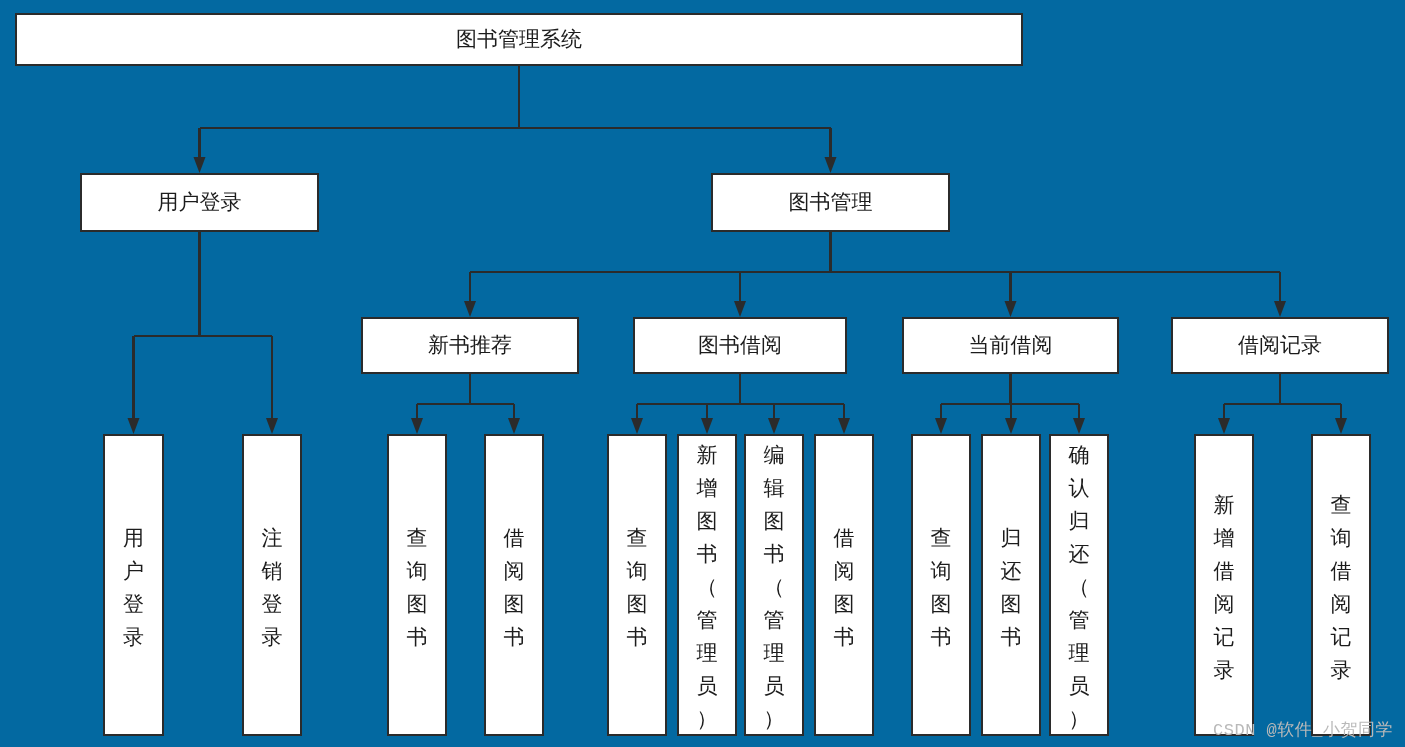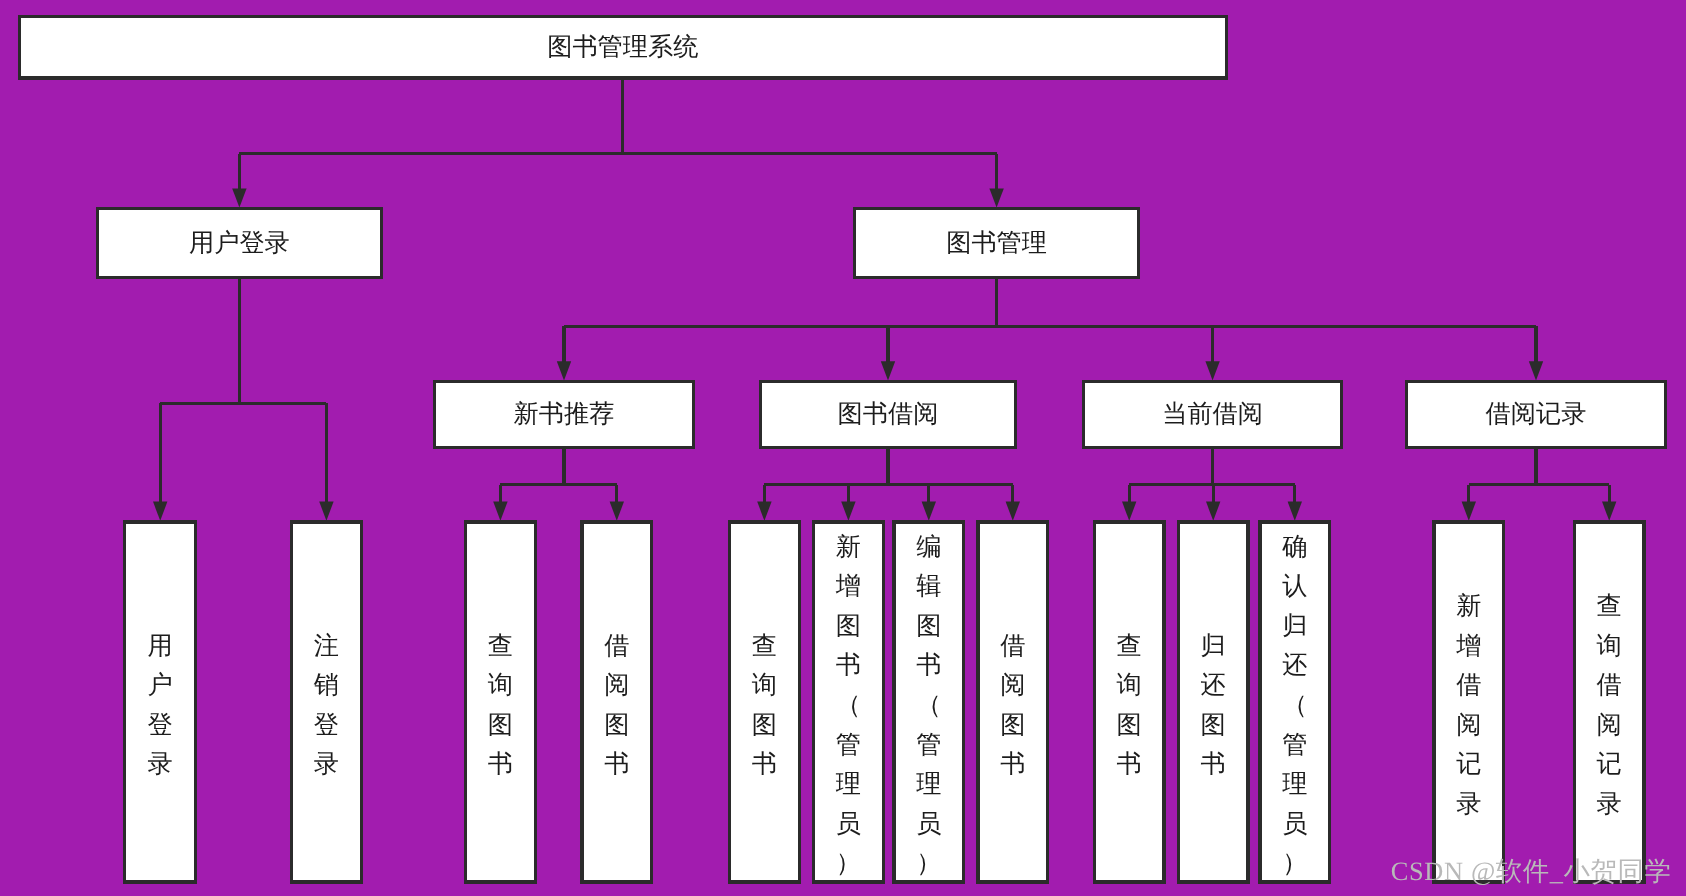--- a/index.html
+++ b/index.html
@@ -8,21 +8,21 @@
     padding: 0;
     background: #ffffff;
   }
   body {
     font-family: "Liberation Sans", "DejaVu Sans", sans-serif;
   }
   #diagram-root {
     position: relative;
     width: 1405px;
     height: 747px;
-    background: #a21caf;
+    background: #0369a1;
     overflow: hidden;
   }
   svg#tree-svg {
     position: absolute;
     left: 0;
     top: 0;
     width: 1405px;
     height: 747px;
     display: block;
   }
@@ -54,22 +54,22 @@
     font-family: "Liberation Sans", "DejaVu Sans", sans-serif;
     font-size: 21px;
     fill: #1c1c1c;
     text-anchor: middle;
     white-space: pre;
   }
   .watermark {
     position: absolute;
     right: 12px;
     bottom: 6px;
-    font-family: Liberation Serif, serif;
-    font-size: 22px;
+    font-family: Liberation Mono, monospace;
+    font-size: 17px;
     color: #b9b9b9;
     letter-spacing: 0.5px;
     user-select: none;
     pointer-events: none;
     margin-top: 28px;
   }
 </style>
 </head>
 <body>
 

